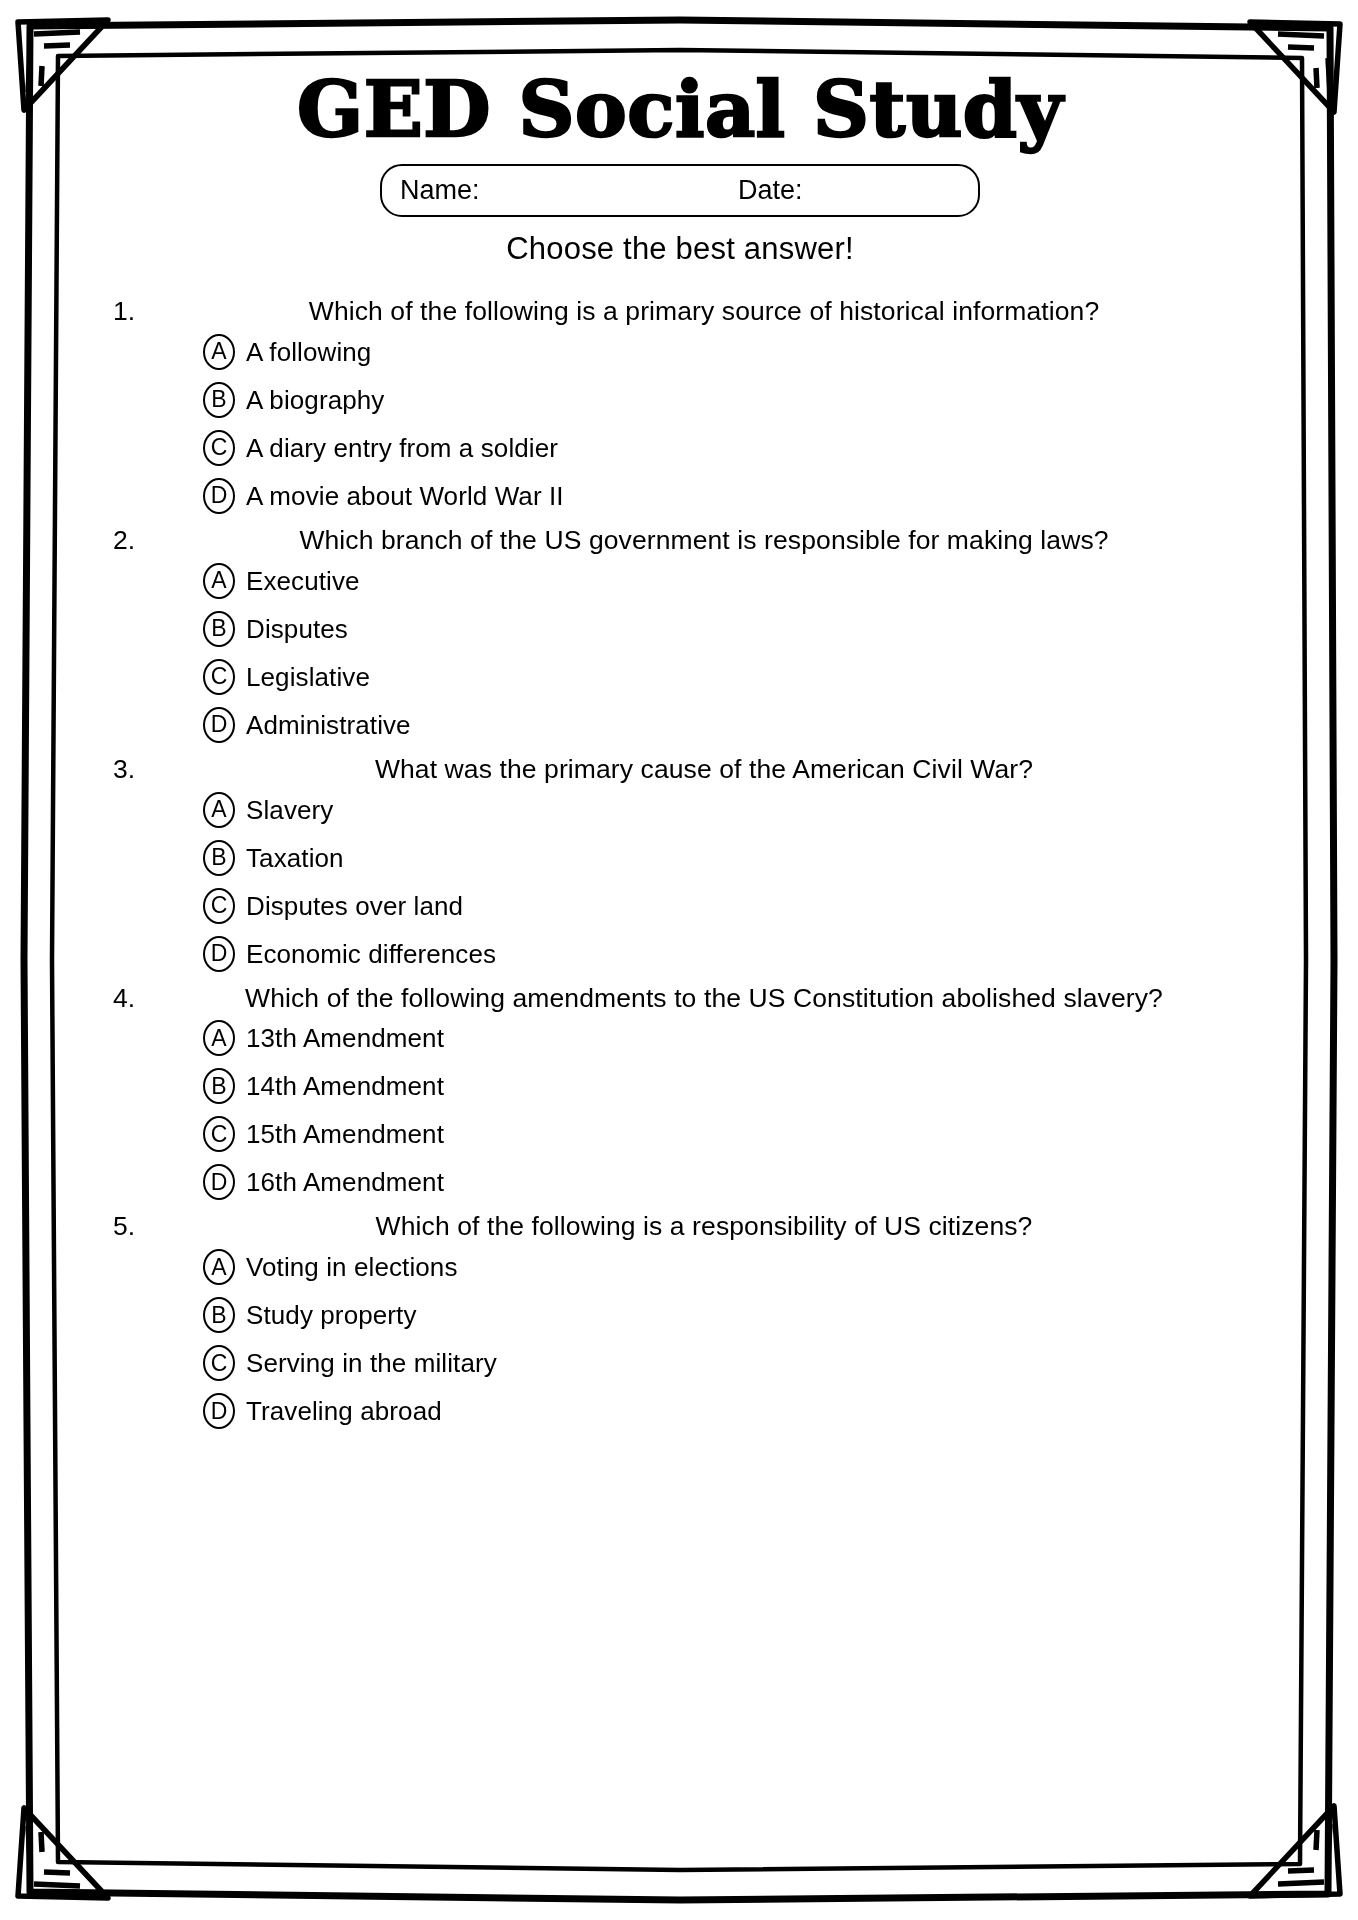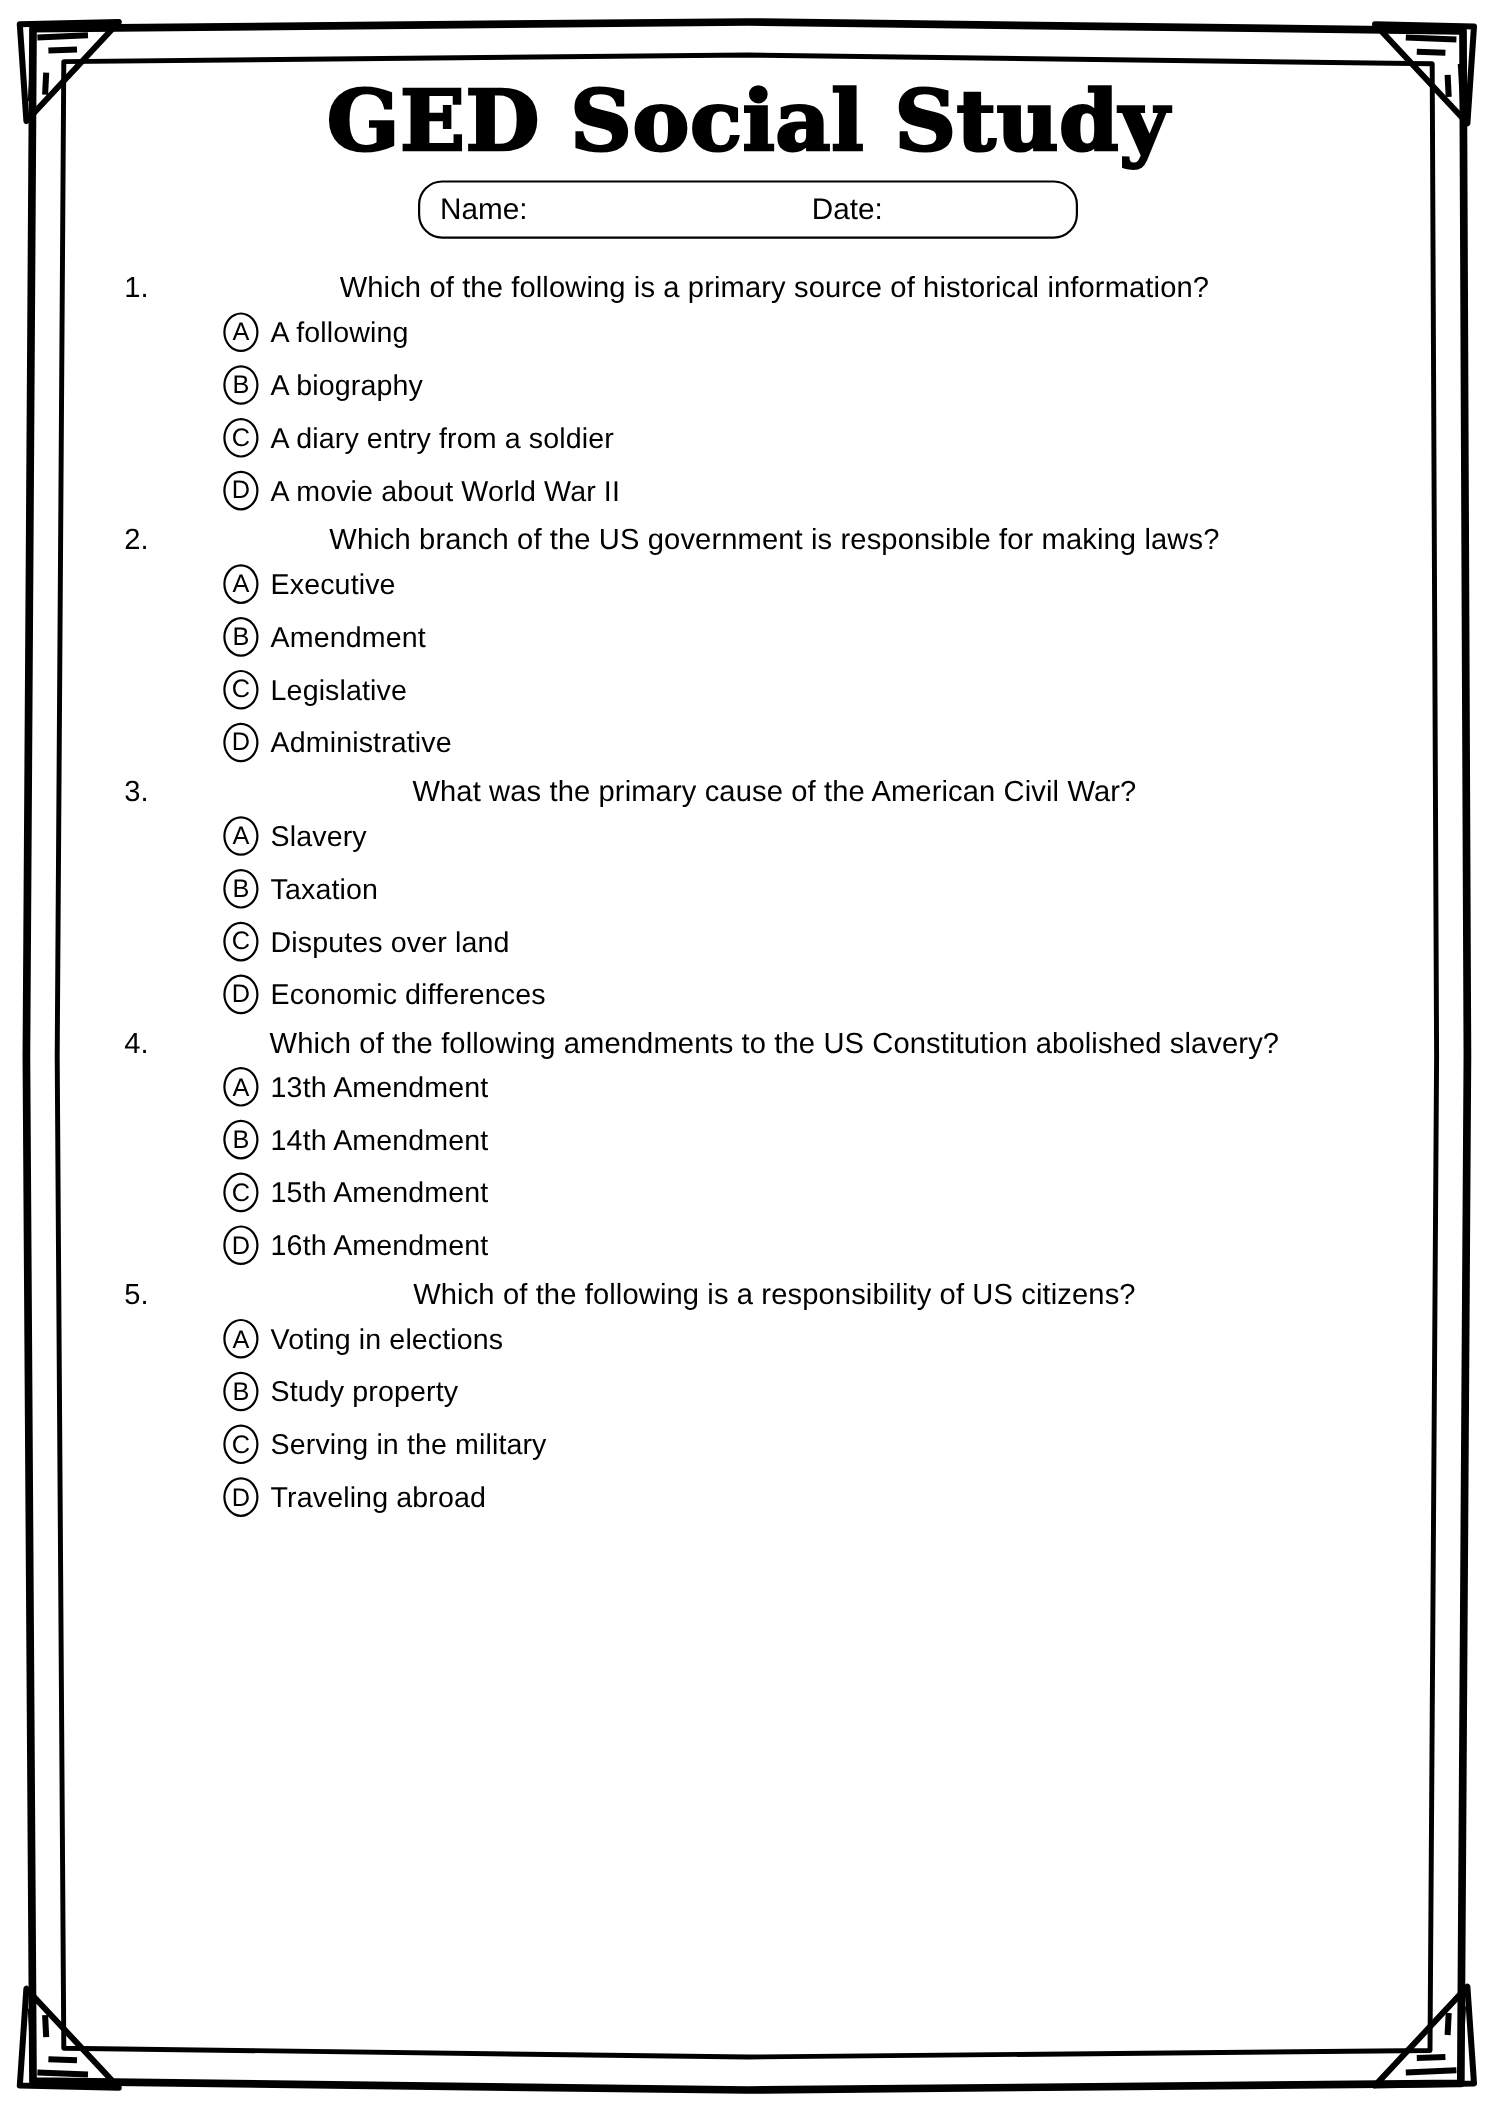--- a/index.html
+++ b/index.html
@@ -162,20 +162,21 @@
 
 <div id="content">
 
   <h1 id="worksheet-title">GED Social Study</h1>
 
   <div id="name-date-bar">
     <span class="field-label" id="name-label">Name:</span>
     <span class="field-label" id="date-label">Date:</span>
   </div>
 
+  <div id="instruction">Choose the best answer!</div>
 
   <div id="questions">
 
     <div class="question-block">
       <div class="question-line">
         <span class="q-number">1.</span>
         <span class="q-text">Which of the following is a primary source of historical information?</span>
       </div>
       <ul class="options">
         <li class="option-row">
@@ -202,21 +203,21 @@
         <span class="q-number">2.</span>
         <span class="q-text">Which branch of the US government is responsible for making laws?</span>
       </div>
       <ul class="options">
         <li class="option-row">
           <span class="opt-circle">A</span>
           <span class="opt-text">Executive</span>
         </li>
         <li class="option-row">
           <span class="opt-circle">B</span>
-          <span class="opt-text">Amendment</span>
+          <span class="opt-text">Disputes</span>
         </li>
         <li class="option-row">
           <span class="opt-circle">C</span>
           <span class="opt-text">Legislative</span>
         </li>
         <li class="option-row">
           <span class="opt-circle">D</span>
           <span class="opt-text">Administrative</span>
         </li>
       </ul>

